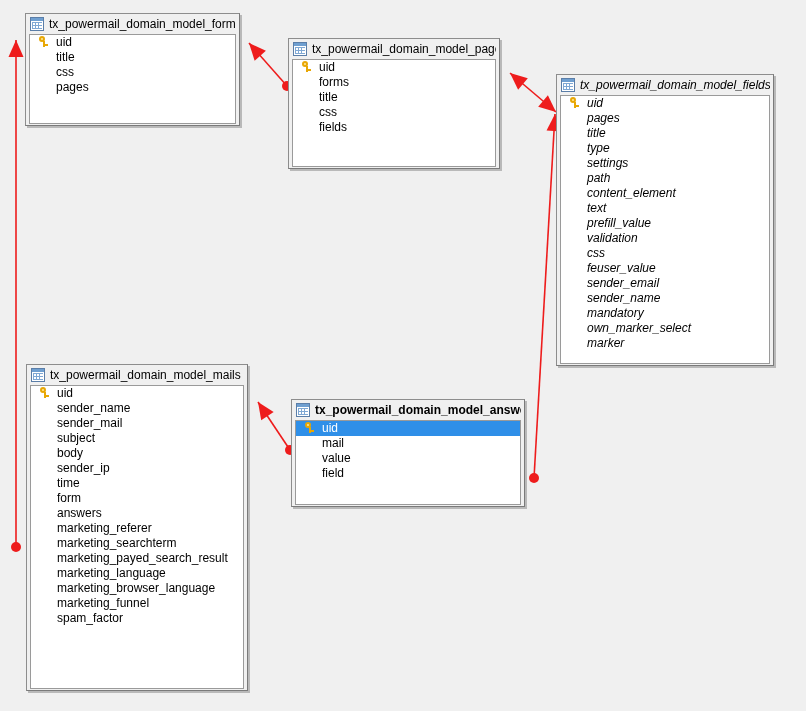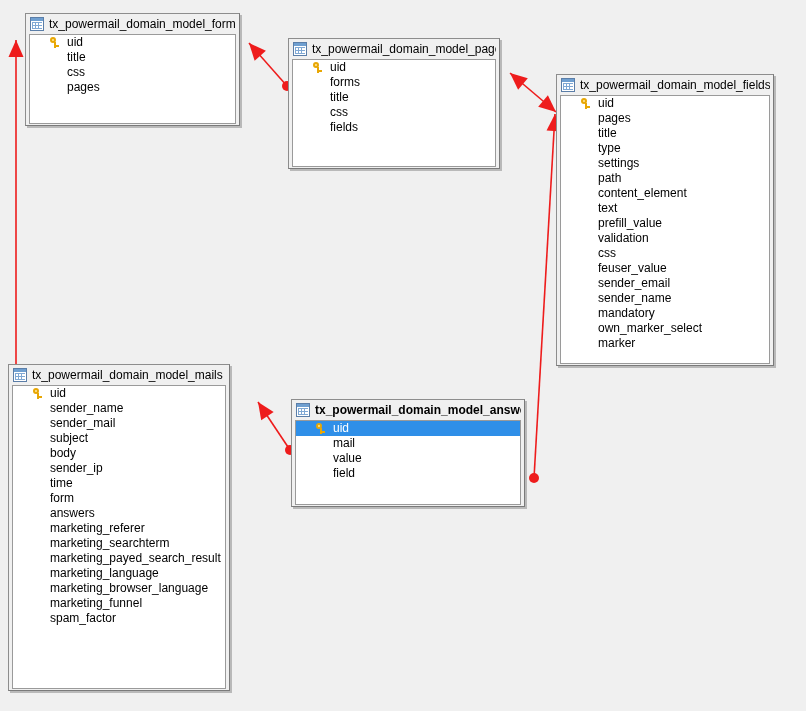--- a/index.html
+++ b/index.html
@@ -77,23 +77,22 @@
 
   .tw-body {
     background: #ffffff;
     border: 1px solid #9a9a9a;
     margin: 0 3px 3px 3px;
     box-sizing: border-box;
     overflow: hidden;
   }
   .col-row {
     display: flex;
-    align-items: center;
     height: 15px;
-    padding-left: 19px;
+    padding-left: 8px;
     font-size: 12px;
     color: #000000;
     white-space: nowrap;
     box-sizing: border-box;
   }
   .col-row.selected {
     background: #2f8fe8;
     color: #ffffff;
   }
   .col-gutter {
@@ -226,21 +225,21 @@
           <div class="col-row">
             <span class="col-gutter"></span>
             <span class="col-name">css</span>
           </div>
           <div class="col-row">
             <span class="col-gutter"></span>
             <span class="col-name">fields</span>
           </div>
         </div>
       </div>
-      <div class="table-window" style="left: 556px; top: 74px; width: 218px; height: 292px;">
+      <div class="table-window" style="left: 556px; top: 74px; width: 218px; height: 292px; font-style: italic;">
         <div class="tw-header">
           <span class="tbl-icon"></span>
           <span class="tw-title">tx_powermail_domain_model_fields</span>
         </div>
         <div class="tw-body" style="height: 269px;">
           <div class="col-row">
             <span class="col-gutter">
               <span class="key-icon">
                 <span class="kring"></span>
                 <span class="kshaft"></span>
@@ -308,21 +307,21 @@
           <div class="col-row">
             <span class="col-gutter"></span>
             <span class="col-name">own_marker_select</span>
           </div>
           <div class="col-row">
             <span class="col-gutter"></span>
             <span class="col-name">marker</span>
           </div>
         </div>
       </div>
-      <div class="table-window" style="left: 8px; top: 364px; width: 222px; height: 327px;">
+      <div class="table-window" style="left: 26px; top: 364px; width: 222px; height: 327px;">
         <div class="tw-header">
           <span class="tbl-icon"></span>
           <span class="tw-title">tx_powermail_domain_model_mails</span>
         </div>
         <div class="tw-body" style="height: 304px;">
           <div class="col-row">
             <span class="col-gutter">
               <span class="key-icon">
                 <span class="kring"></span>
                 <span class="kshaft"></span>

